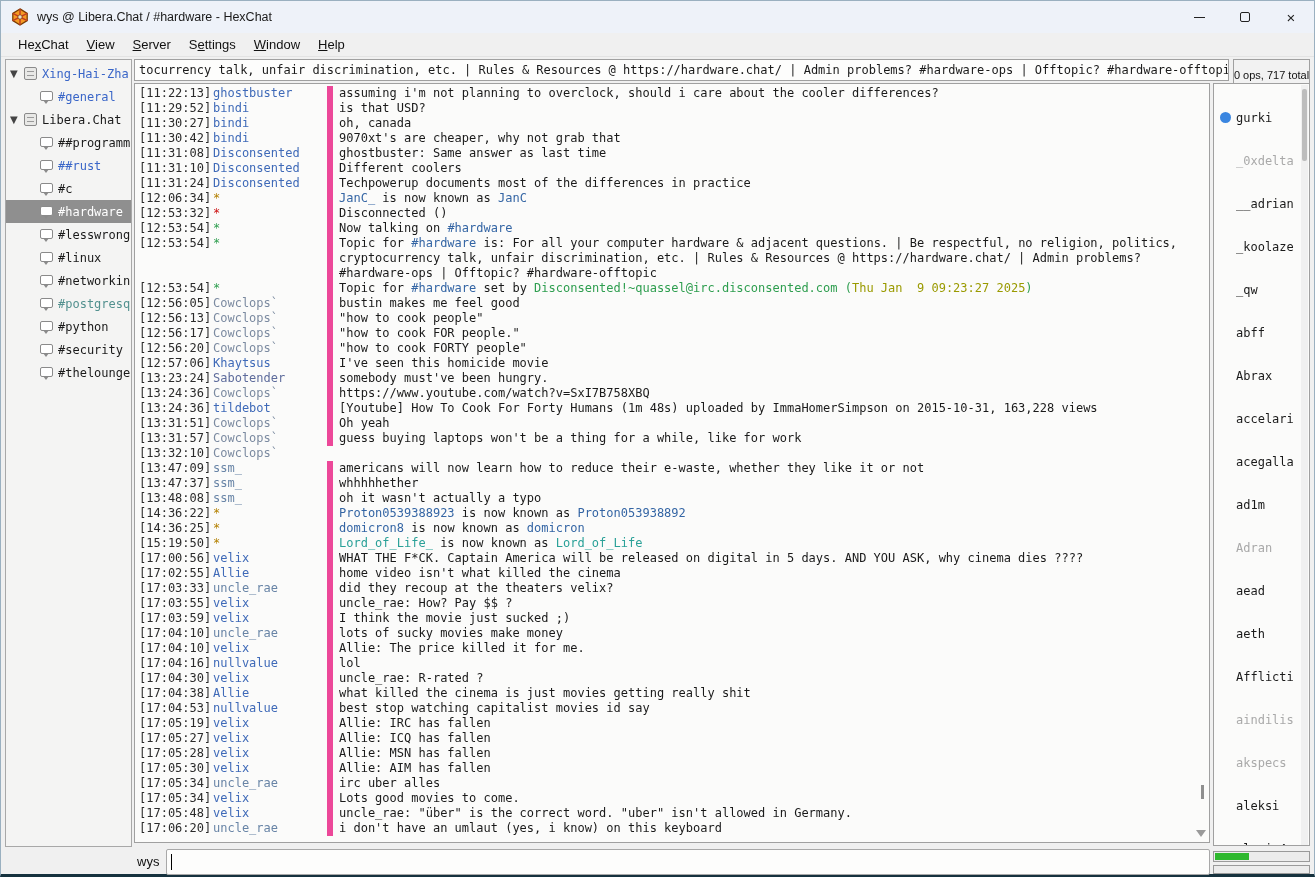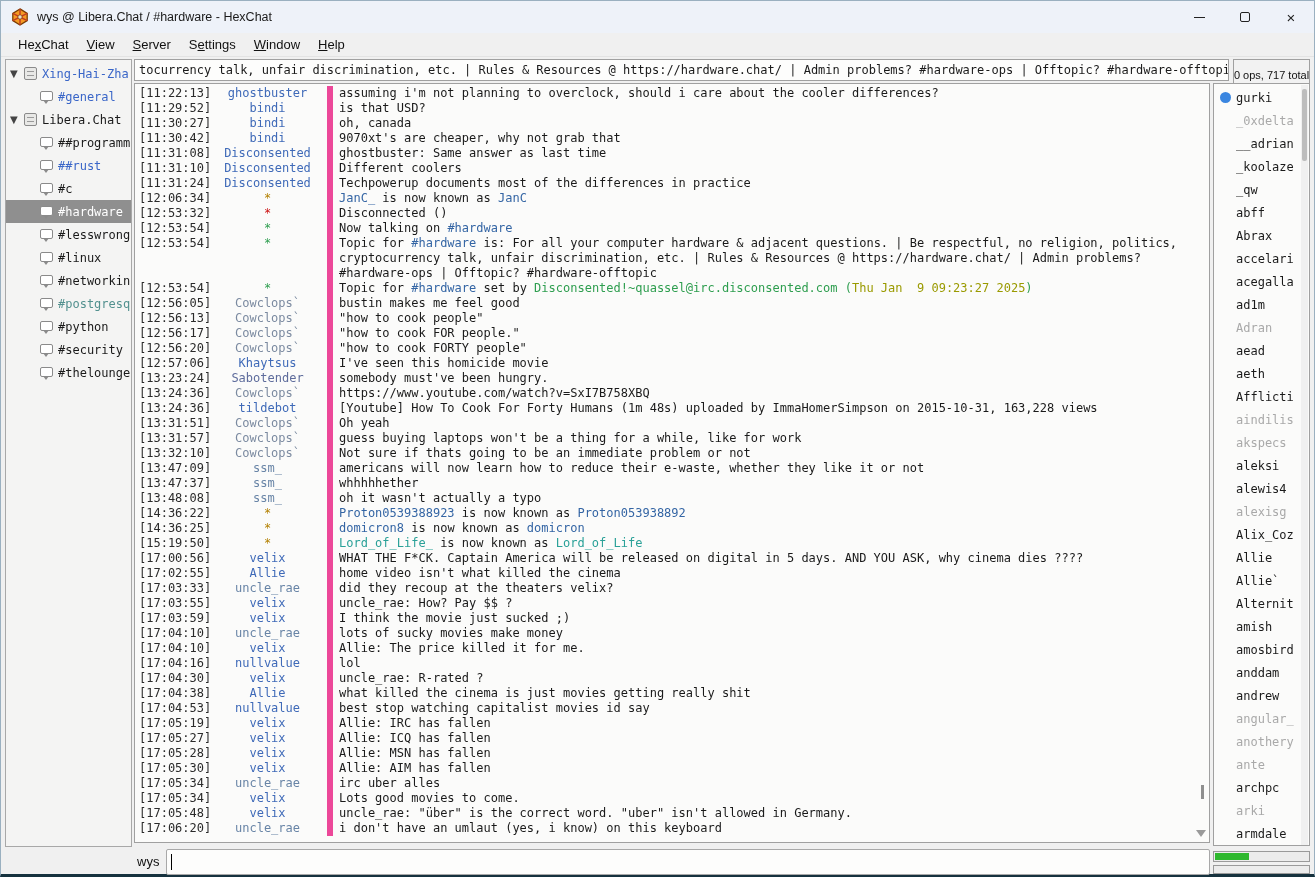--- a/index.html
+++ b/index.html
@@ -57,21 +57,21 @@
   .t-teal { color:#53918f; }
   .tree-row.selected .t-label { color:#ffffff; }
 
   
   .chat { position:absolute; left:133px; top:82px; width:1076px; height:760px;
     background:#fbfbfa; border:1px solid #a0a0a0; overflow:hidden;
     font-family:"DejaVu Sans Mono", monospace; font-size:12px; line-height:15px; color:#1a1a1a; }
   .chat-inner { padding:2px 14px 0 4px; }
   .line { display:flex; align-items:flex-start; }
   .c-time { flex:0 0 74px; color:#2a2a2a; white-space:pre; }
-  .c-nick { flex:0 0 114px; text-align:center; padding-right:5px; white-space:pre; overflow:hidden; }
+  .c-nick { flex:0 0 114px; text-align:left; padding-right:5px; white-space:pre; overflow:hidden; }
   .c-msg  { flex:1; border-left:6px solid #ec4899; padding-left:6px; white-space:pre-wrap; word-wrap:break-word; }
   .nb { color:#3f6ab8; }   
   .ng { color:#7b8aa0; }   
   .ns { color:#5e6c9c; }   
   .nt { color:#6884a6; }   
   .ev-red    { color:#cc1111; }
   .ev-green  { color:#2e9e4f; }
   .ev-orange { color:#b38000; }
   .seg-blue  { color:#3465a4; }
   .seg-teal  { color:#2aa198; }
@@ -79,21 +79,21 @@
   .seg-olive { color:#9a9a00; }
   .chat-scroll { position:absolute; right:1px; top:1px; bottom:1px; width:12px; }
   .chat-thumb { position:absolute; right:4px; bottom:42px; width:3px; height:14px; background:#8f8f8f; }
   .chat-down { position:absolute; right:2px; bottom:4px; width:0; height:0;
     border-left:5px solid transparent; border-right:5px solid transparent; border-top:7px solid #9a9a9a; }
 
   
   .userlist { position:absolute; left:1212px; top:82px; width:97px; height:763px;
     background:#fbfbfa; border:1px solid #a0a0a0; overflow:hidden;
     font-family:"DejaVu Sans Mono", monospace; font-size:12px; padding-top:2px; }
-  .u-row { height:23px; display:flex; align-items:center; white-space:nowrap; overflow:hidden; }
+  .u-row { height:23px; display:flex; align-items:center; white-space:nowrap; overflow:hidden;margin-top:20px; }
   .u-dotcol { flex:0 0 22px; display:flex; align-items:center; justify-content:center; }
   .u-dot { width:11px; height:11px; border-radius:50%; background:#3a86e0; }
   .u-name { color:#1a1a1a; }
   .u-away { color:#a9a9a9; }
   .ul-scroll { position:absolute; right:1px; top:1px; width:7px; height:761px; background:#f0f0f0; }
   .ul-thumb { position:absolute; right:1px; top:4px; width:5px; height:72px; background:#bdbdbd; border-radius:2px; }
 
   
   .inputrow { position:absolute; left:133px; top:847px; width:1076px; height:27px;
     display:flex; align-items:center; }
@@ -313,21 +313,20 @@
           <span class="c-msg"><span>Oh yeah</span></span>
         </div>
         <div class="line">
           <span class="c-time">[13:31:57]</span>
           <span class="c-nick ng">Cowclops`</span>
           <span class="c-msg"><span>guess buying laptops won't be a thing for a while, like for work</span></span>
         </div>
         <div class="line">
           <span class="c-time">[13:32:10]</span>
           <span class="c-nick ng">Cowclops`</span>
-          <span class="c-msg"><span>Not sure if thats going to be an immediate problem or not</span></span>
         </div>
         <div class="line">
           <span class="c-time">[13:47:09]</span>
           <span class="c-nick nt">ssm_</span>
           <span class="c-msg"><span>americans will now learn how to reduce their e-waste, whether they like it or not</span></span>
         </div>
         <div class="line">
           <span class="c-time">[13:47:37]</span>
           <span class="c-nick nt">ssm_</span>
           <span class="c-msg"><span>whhhhhether</span></span>

